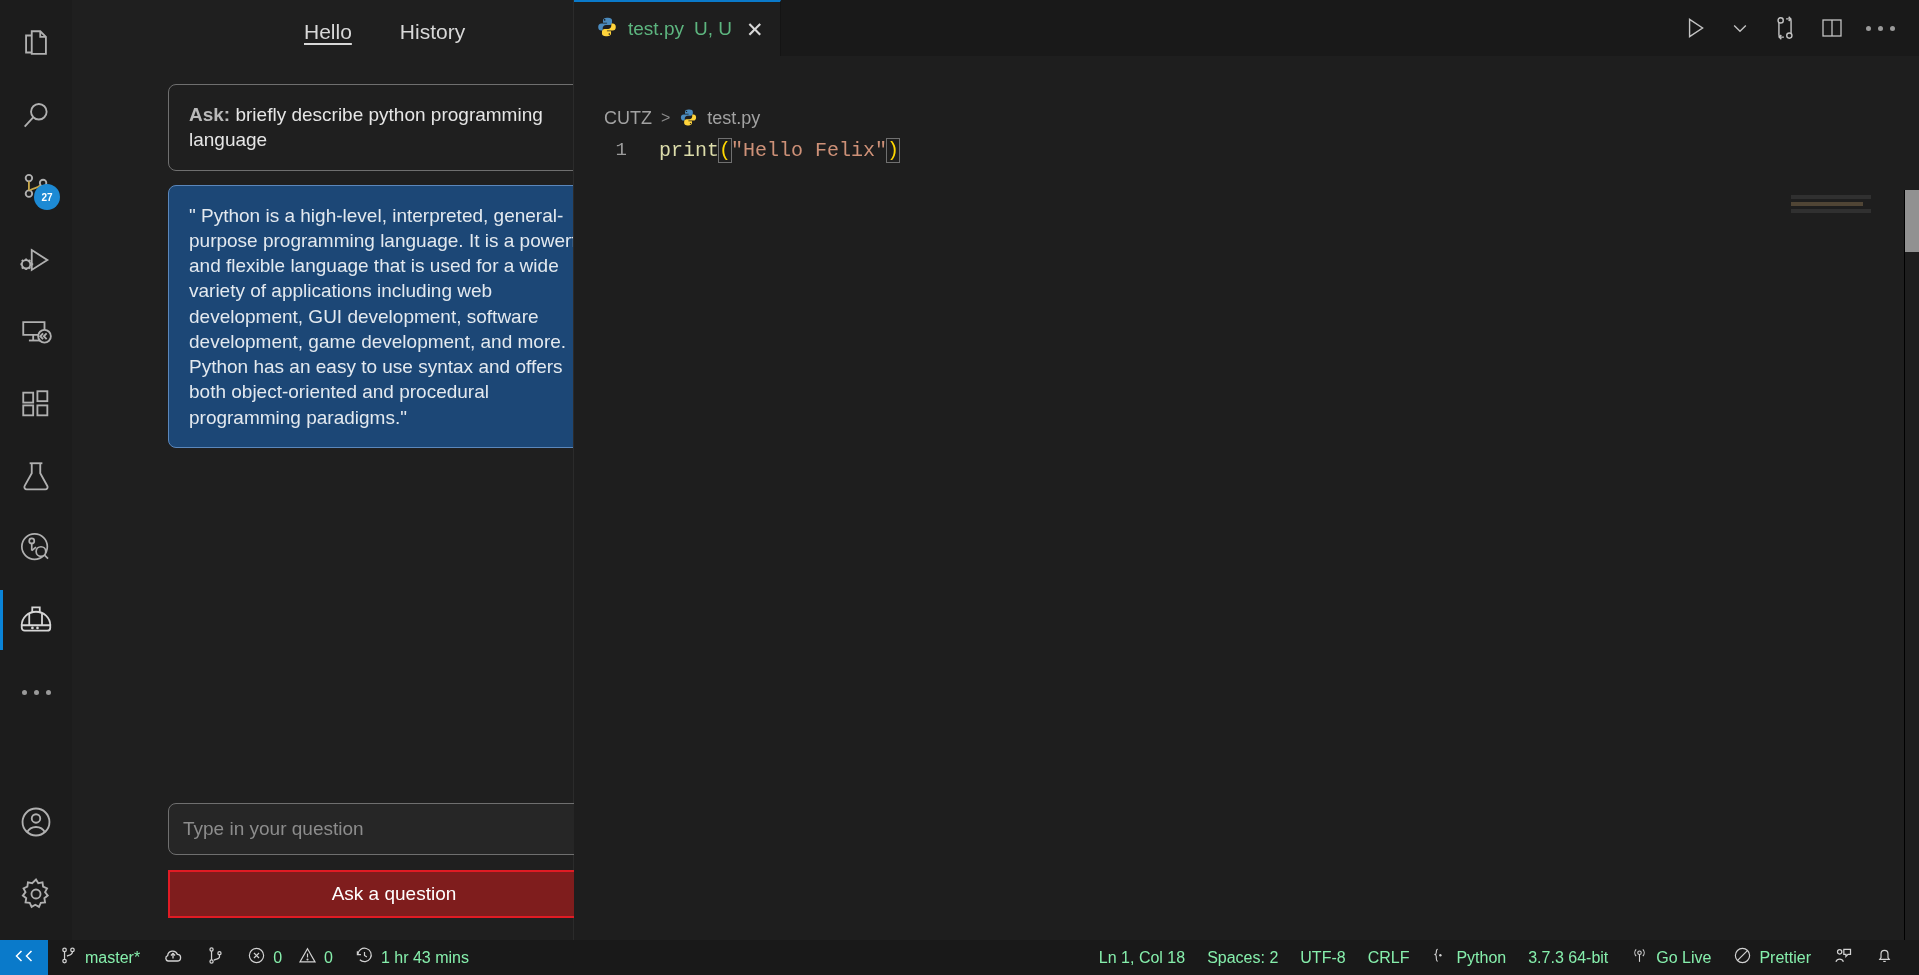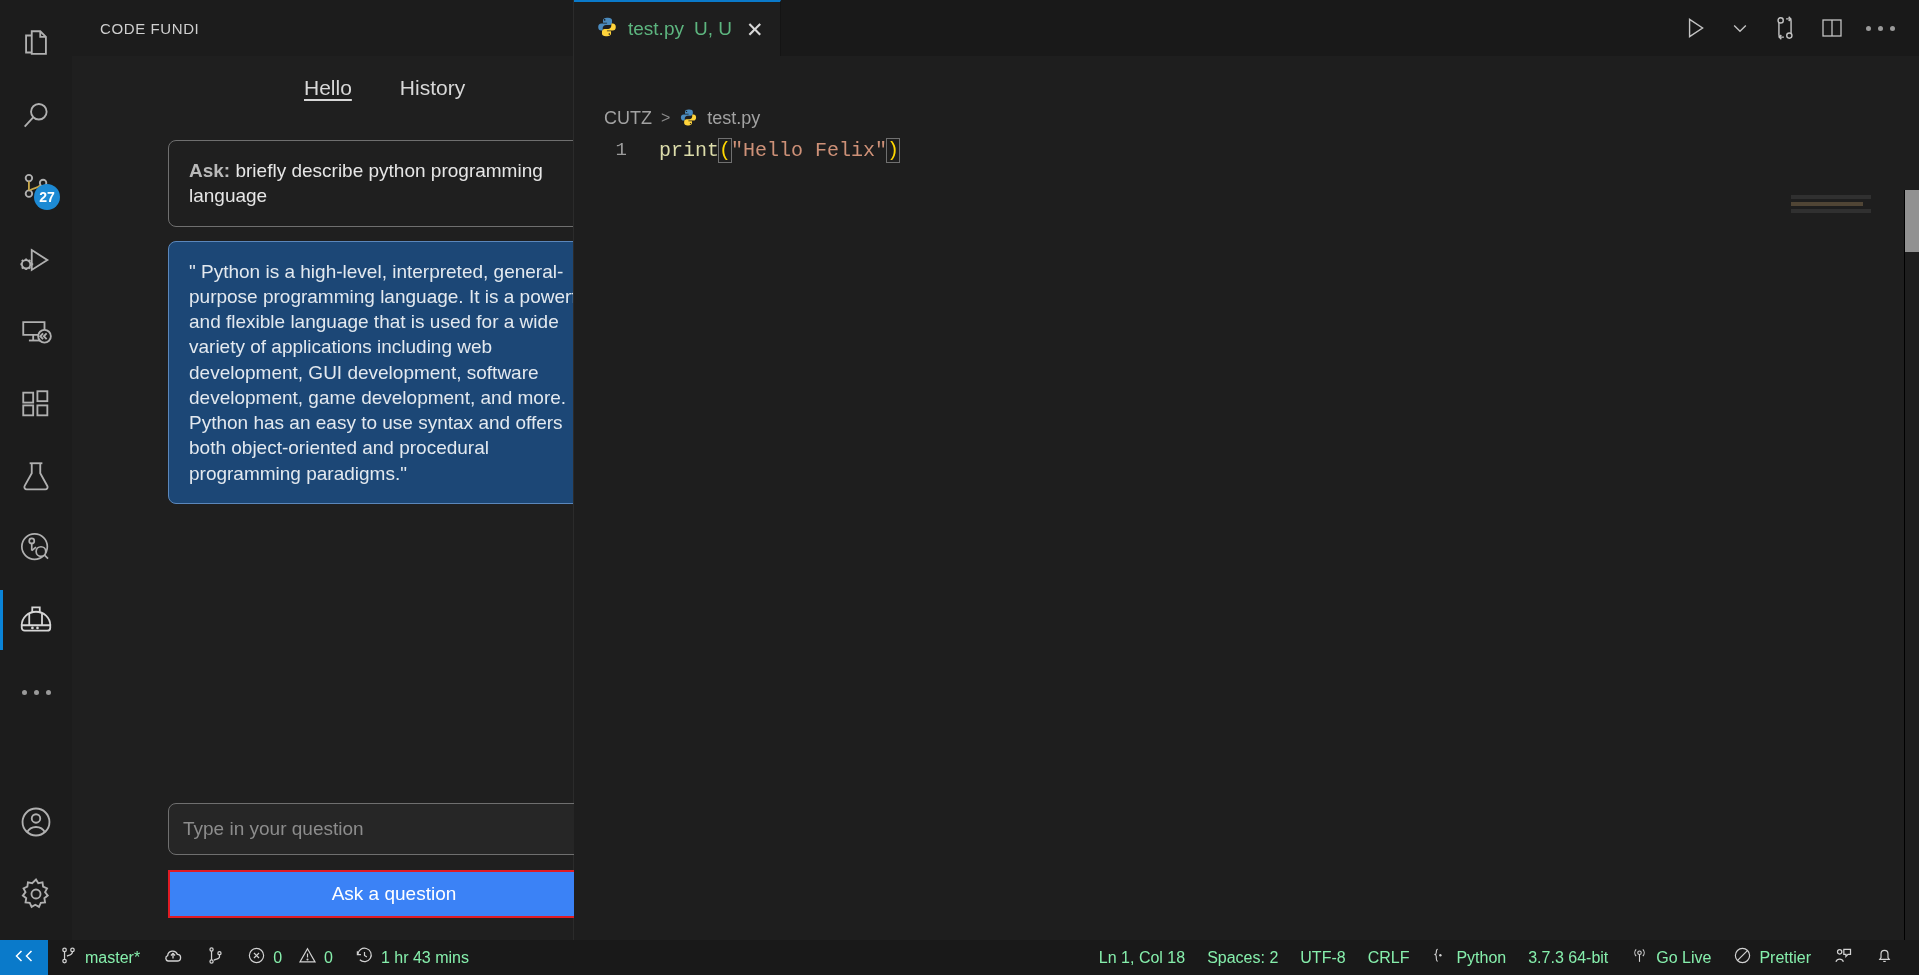--- a/index.html
+++ b/index.html
@@ -24,21 +24,21 @@
   .act-item {
     width: 72px; height: 72px; display: flex; align-items: center; justify-content: center;
     position: relative; cursor: pointer;
   }
   .act-item svg { display: block; }
   .act-item.active::before {
     content: ""; position: absolute; left: 0; top: 6px; bottom: 6px; width: 3px; background: #0a84d8;
   }
   .badge {
     position: absolute; right: 12px; bottom: 14px;
-    background: #1d8ad4; color: #ffffff; font-size: 14px; font-weight: bold;
+    background: #1d8ad4; color: #ffffff; font-size: 10px; font-weight: bold;
     min-width: 26px; height: 26px; border-radius: 13px;
     display: flex; align-items: center; justify-content: center; padding: 0 4px;
     font-family: "Liberation Sans", sans-serif;
   }
   .dots-icon { display: flex; gap: 7px; }
   .dots-icon i { width: 5px; height: 5px; border-radius: 50%; background: #9a9a9a; display: block; }
 
   
   .sidepanel {
     width: 502px; flex: 0 0 502px; background: #1f1f1f;
@@ -61,21 +61,21 @@
     background: #1c4776; border: 1px solid #5b87bb; color: #e3e9ef;
   }
   .chat-footer { padding: 0 25px 22px 96px; }
   .q-input {
     width: 452px; height: 52px; background: #262626; border: 1px solid #6f6f6f;
     border-radius: 8px; color: #3b82f6; font-size: 19px; padding: 0 14px;
     font-family: "Liberation Sans", sans-serif; outline: none; margin-bottom: 15px;
   }
   .q-input::placeholder { color: #8c8c8c; }
   .ask-btn {
-    width: 452px; height: 48px; background: #3b82f6; border: 2px solid #e01b24;
+    width: 452px; height: 48px; background: #7f1d1d; border: 2px solid #e01b24;
     color: #ffffff; font-size: 19px; cursor: pointer;
     font-family: "Liberation Sans", sans-serif;
   }
 
   
   .editor { flex: 1; display: flex; flex-direction: column; background: #1e1e1e; min-width: 0; position: relative; }
   .tabbar { height: 56px; background: #191919; display: flex; align-items: stretch; position: relative; }
   .tab {
     display: flex; align-items: center; gap: 10px; padding: 0 16px 0 22px;
     background: #1e1e1e; border-top: 2px solid #0a7aca; border-right: 1px solid #141414;
@@ -247,21 +247,20 @@
             <svg width="34" height="34" viewBox="0 0 24 24" fill="none" stroke="#b0b0b0" stroke-width="1.3">
               <circle cx="12" cy="12" r="3.2"></circle>
               <path d="M12 1.8l1.6 2.6 3-.6.4 3 2.8 1.2-1.4 2.7 1.9 2.4-2.4 1.9.5 3-3 .3-1.3 2.8-2.6-1.5-2.6 1.5-1.3-2.8-3-.3.5-3-2.4-1.9 1.9-2.4-1.4-2.7L5.9 6.8l.4-3 3 .6z"></path>
             </svg>
           </span>
         </div>
       </div>
     </div>
 
     <div class="sidepanel">
-      <div class="panel-header">CODE FUNDI</div>
 
       <div class="panel-tabs">
         <div class="panel-tab active">Hello</div>
         <div class="panel-tab">History</div>
       </div>
 
       <div class="chat-area">
         <div class="bubble bubble-ask">
           <b>Ask:</b>
           <span>briefly describe python programming language</span>

